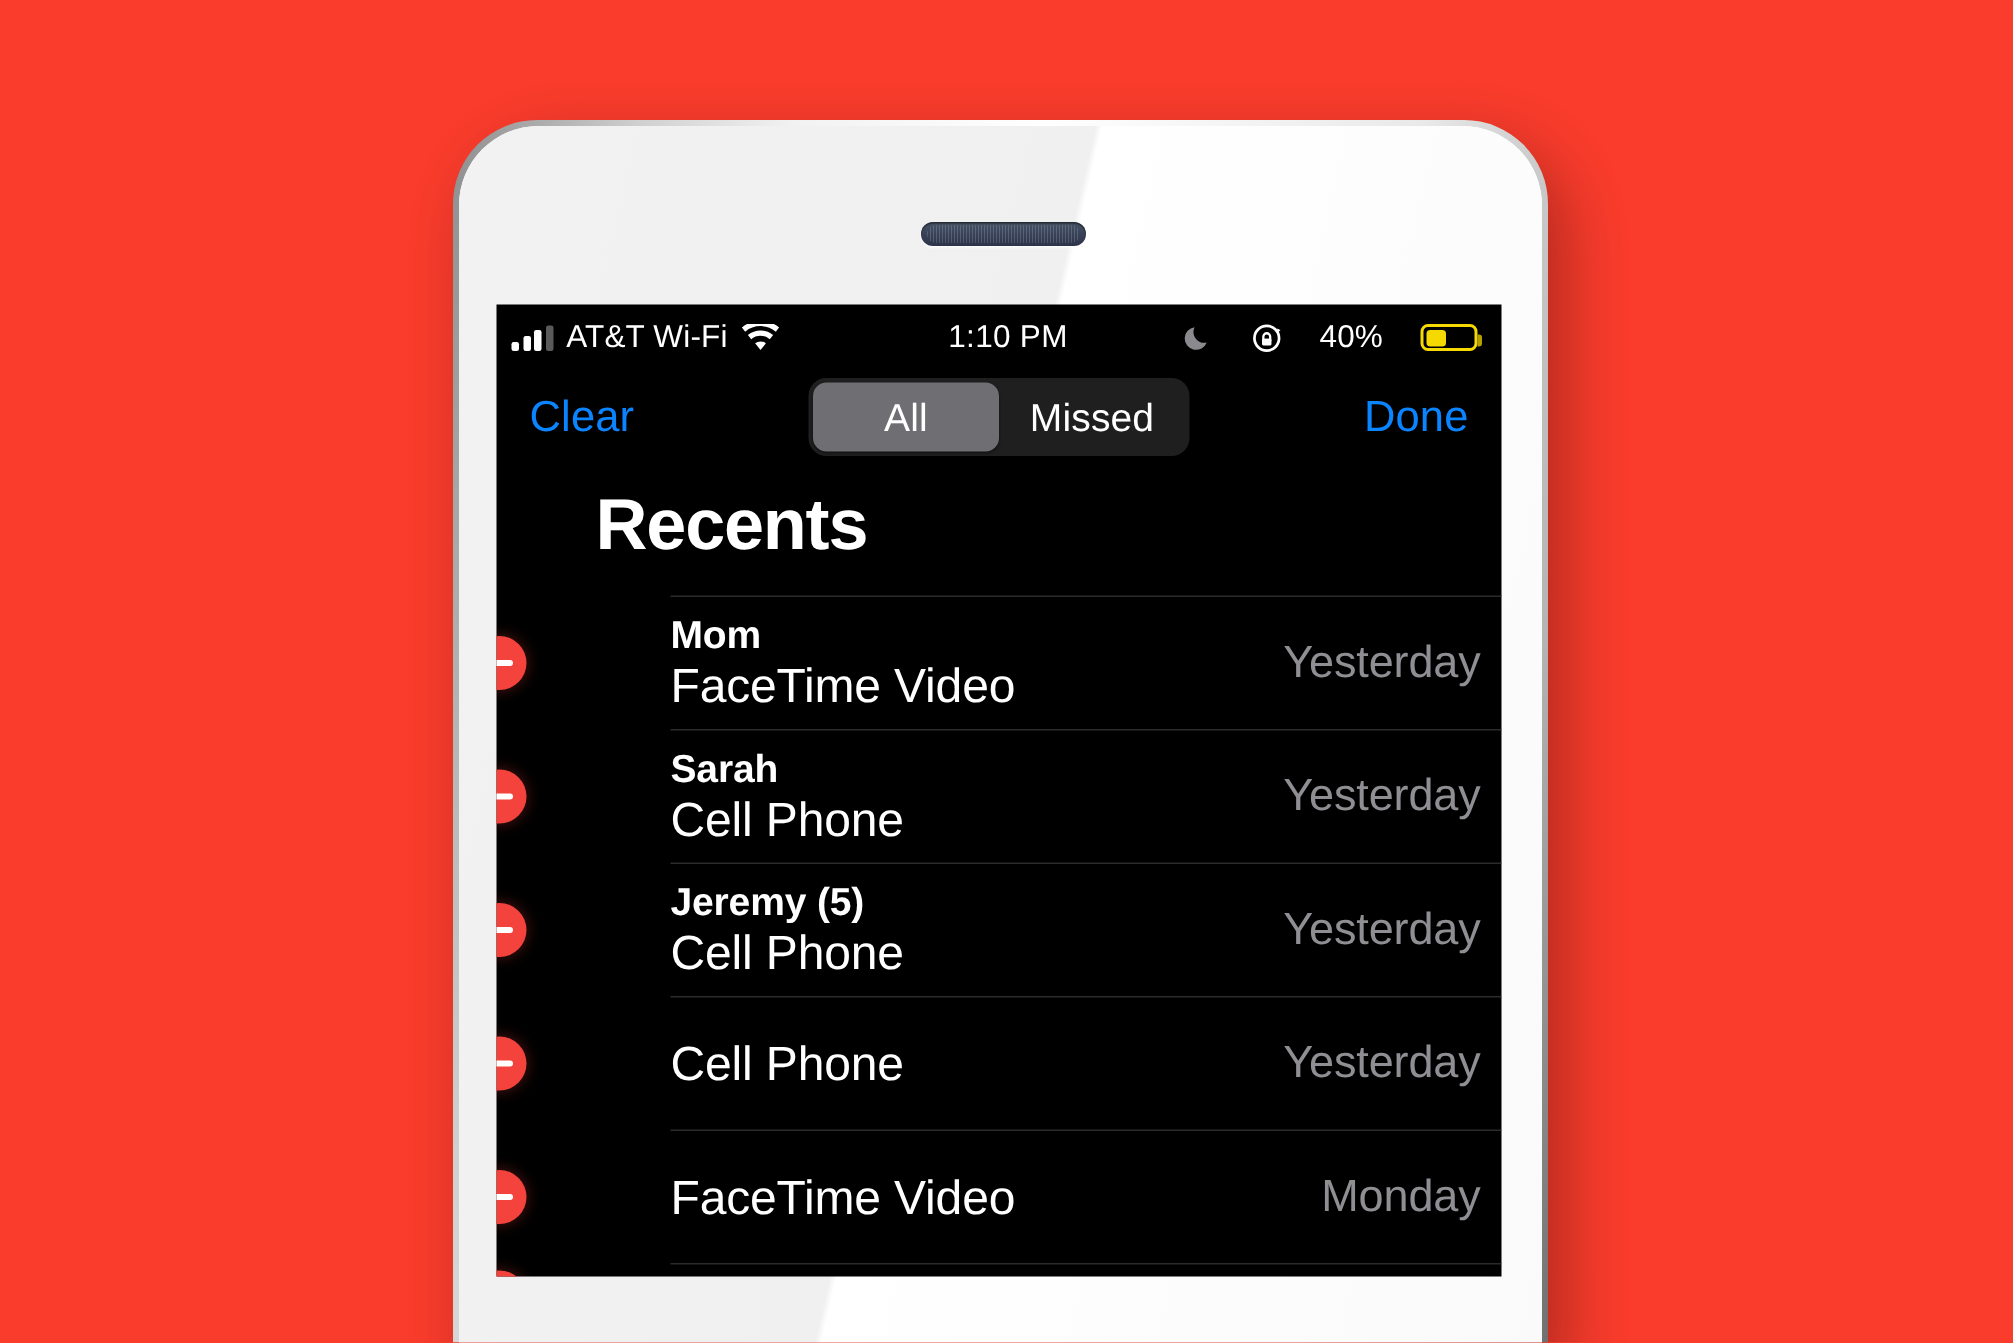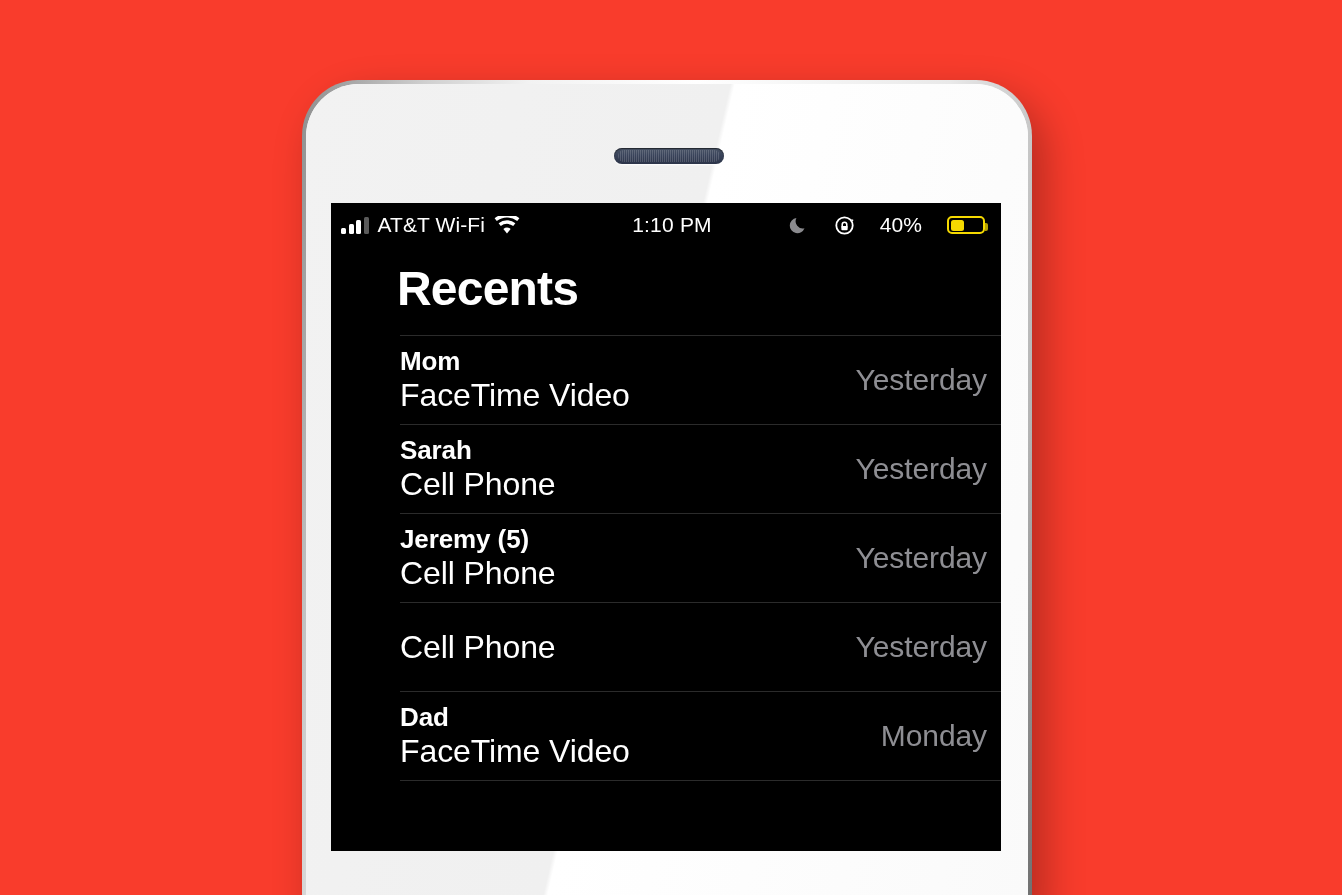--- a/index.html
+++ b/index.html
@@ -217,21 +217,21 @@
     font-size: 48px;
     font-weight: bold;
     letter-spacing: -.8px;
     padding: 18px 0 22px 66px;
     line-height: 1;
   }
 
   
   #call-list {
     border-top: 1px solid #2b2b2b;
-    margin-left: 69px;
+    margin-left: 116px;
   }
   .call-row {
     position: relative;
     display: flex;
     align-items: center;
     height: 89px;
     border-bottom: 1px solid #2b2b2b;
     box-sizing: border-box;
   }
   .delete-btn {
@@ -325,20 +325,28 @@
           <rect x="7.7" y="11.4" width="6.6" height="4.6" rx="1" fill="#fff"></rect>
           <path d="M18.2 4.2l2.4 1.1-1.9 1.9z" fill="#fff"></path>
         </svg>
         <div class="sb-text">40%</div>
         <div id="battery">
           <div id="battery-fill" style="width: 40%;"></div>
         </div>
       </div>
     </div>
 
+    <div id="nav-bar">
+      <button class="nav-btn">Clear</button>
+      <div id="segmented">
+        <div class="seg selected">All</div>
+        <div class="seg">Missed</div>
+      </div>
+      <button class="nav-btn" style="margin-left:auto">Done</button>
+    </div>
 
     <div id="page-title">Recents</div>
 
     <div id="call-list">
 
       <div class="call-row">
         <div class="delete-btn">
             <span></span>
           </div>
         <div class="row-main">
@@ -378,21 +386,20 @@
           <div class="row-sub">Cell Phone</div>
         </div>
         <div class="row-time">Yesterday</div>
       </div>
 
       <div class="call-row">
         <div class="delete-btn">
             <span></span>
           </div>
         <div class="row-main">
-          <div class="row-name">Dad</div>
           <div class="row-sub">FaceTime Video</div>
         </div>
         <div class="row-time">Monday</div>
       </div>
 
       <div class="call-row partial-row">
         <div class="delete-btn">
             <span></span>
           </div>
       </div>

